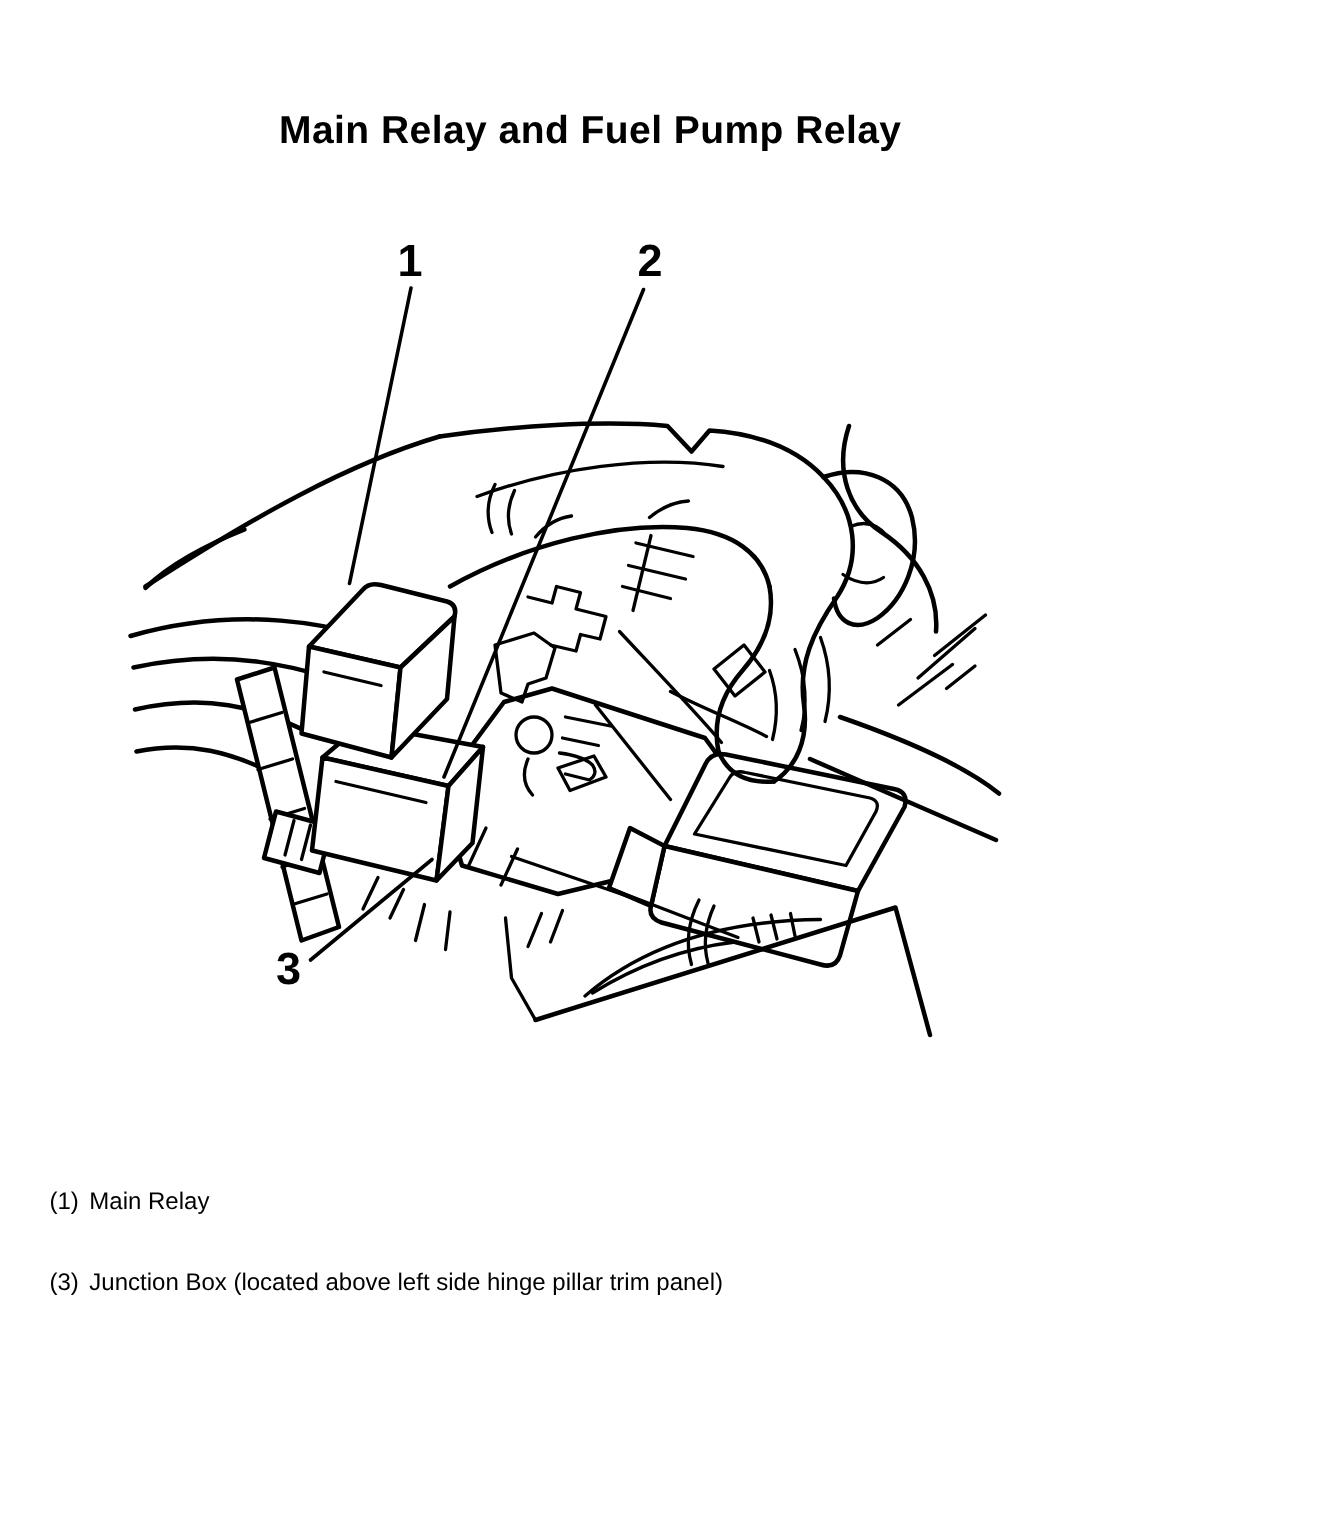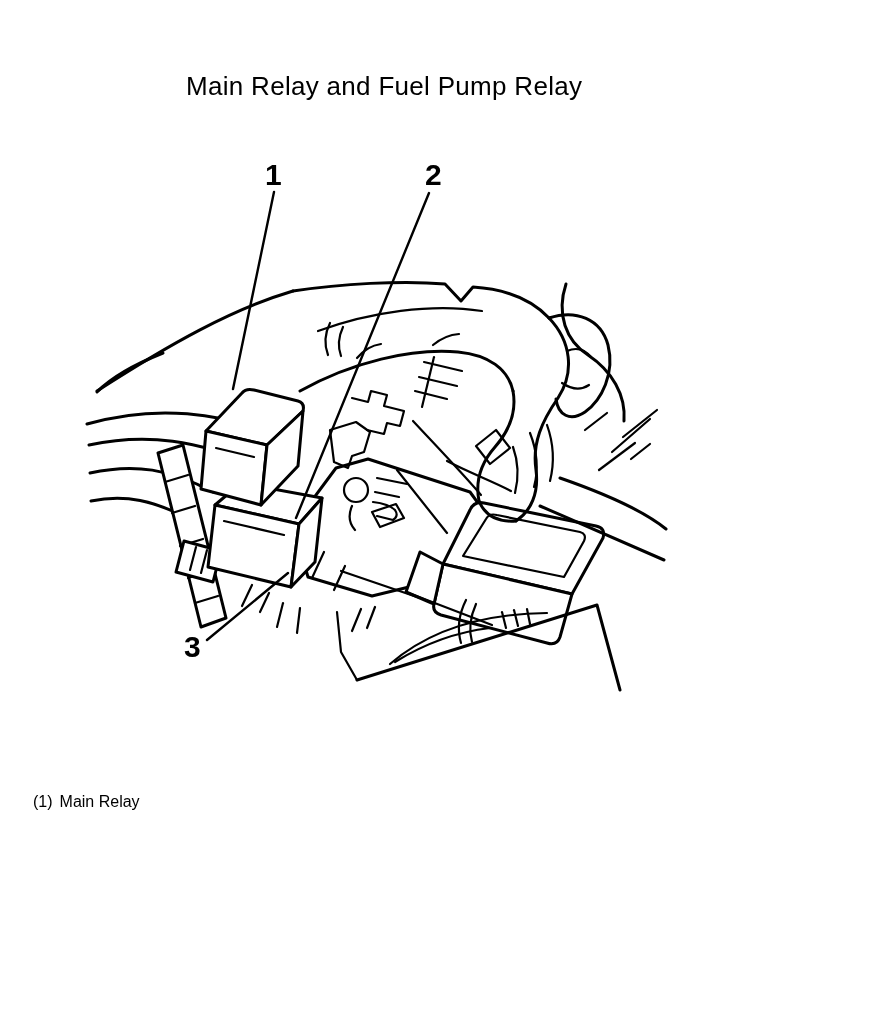--- a/index.html
+++ b/index.html
@@ -3,21 +3,21 @@
 <meta charset="utf-8">
 <style>
   html,body{margin:0;padding:0}
   body{
     width:896px;height:1020px;position:relative;overflow:hidden;
     background:var(--bg,#ffffff);color:var(--ink,#000000);
     font-family:"Liberation Sans",sans-serif;
   }
   .abs{position:absolute}
   #figure-title{
-    left:186px;top:72px;font-size:26px;font-weight:normal;
+    left:186px;top:72px;font-size:26px;font-weight:bold;
     letter-spacing:.3px;white-space:nowrap;line-height:1.1;
   }
   .callout{font-size:30px;font-weight:bold;line-height:1}
   #callout-1{left:265px;top:160px}
   #callout-2{left:425px;top:160px}
   #callout-3{left:184px;top:632px}
   #legend{left:33px;top:788px;font-size:16px;line-height:28px}
   .legend-row{margin:0 0 26px 0;white-space:nowrap}
   .legend-num{margin-right:7px}
   #artwork{left:0;top:0}
@@ -156,13 +156,16 @@
 <div id="figure-title" class="abs">Main Relay and Fuel Pump Relay</div>
 
 <div id="callout-1" class="abs callout">1</div>
 <div id="callout-2" class="abs callout">2</div>
 <div id="callout-3" class="abs callout">3</div>
 
 <div id="legend" class="abs">
   <div class="legend-row">
     <span class="legend-num">(1)</span><span>Main Relay</span>
   </div>
+  <div class="legend-row">
+    <span class="legend-num">(3)</span><span>Junction Box (located above left side hinge pillar trim panel)</span>
+  </div>
 </div>
 
 </body></html>

